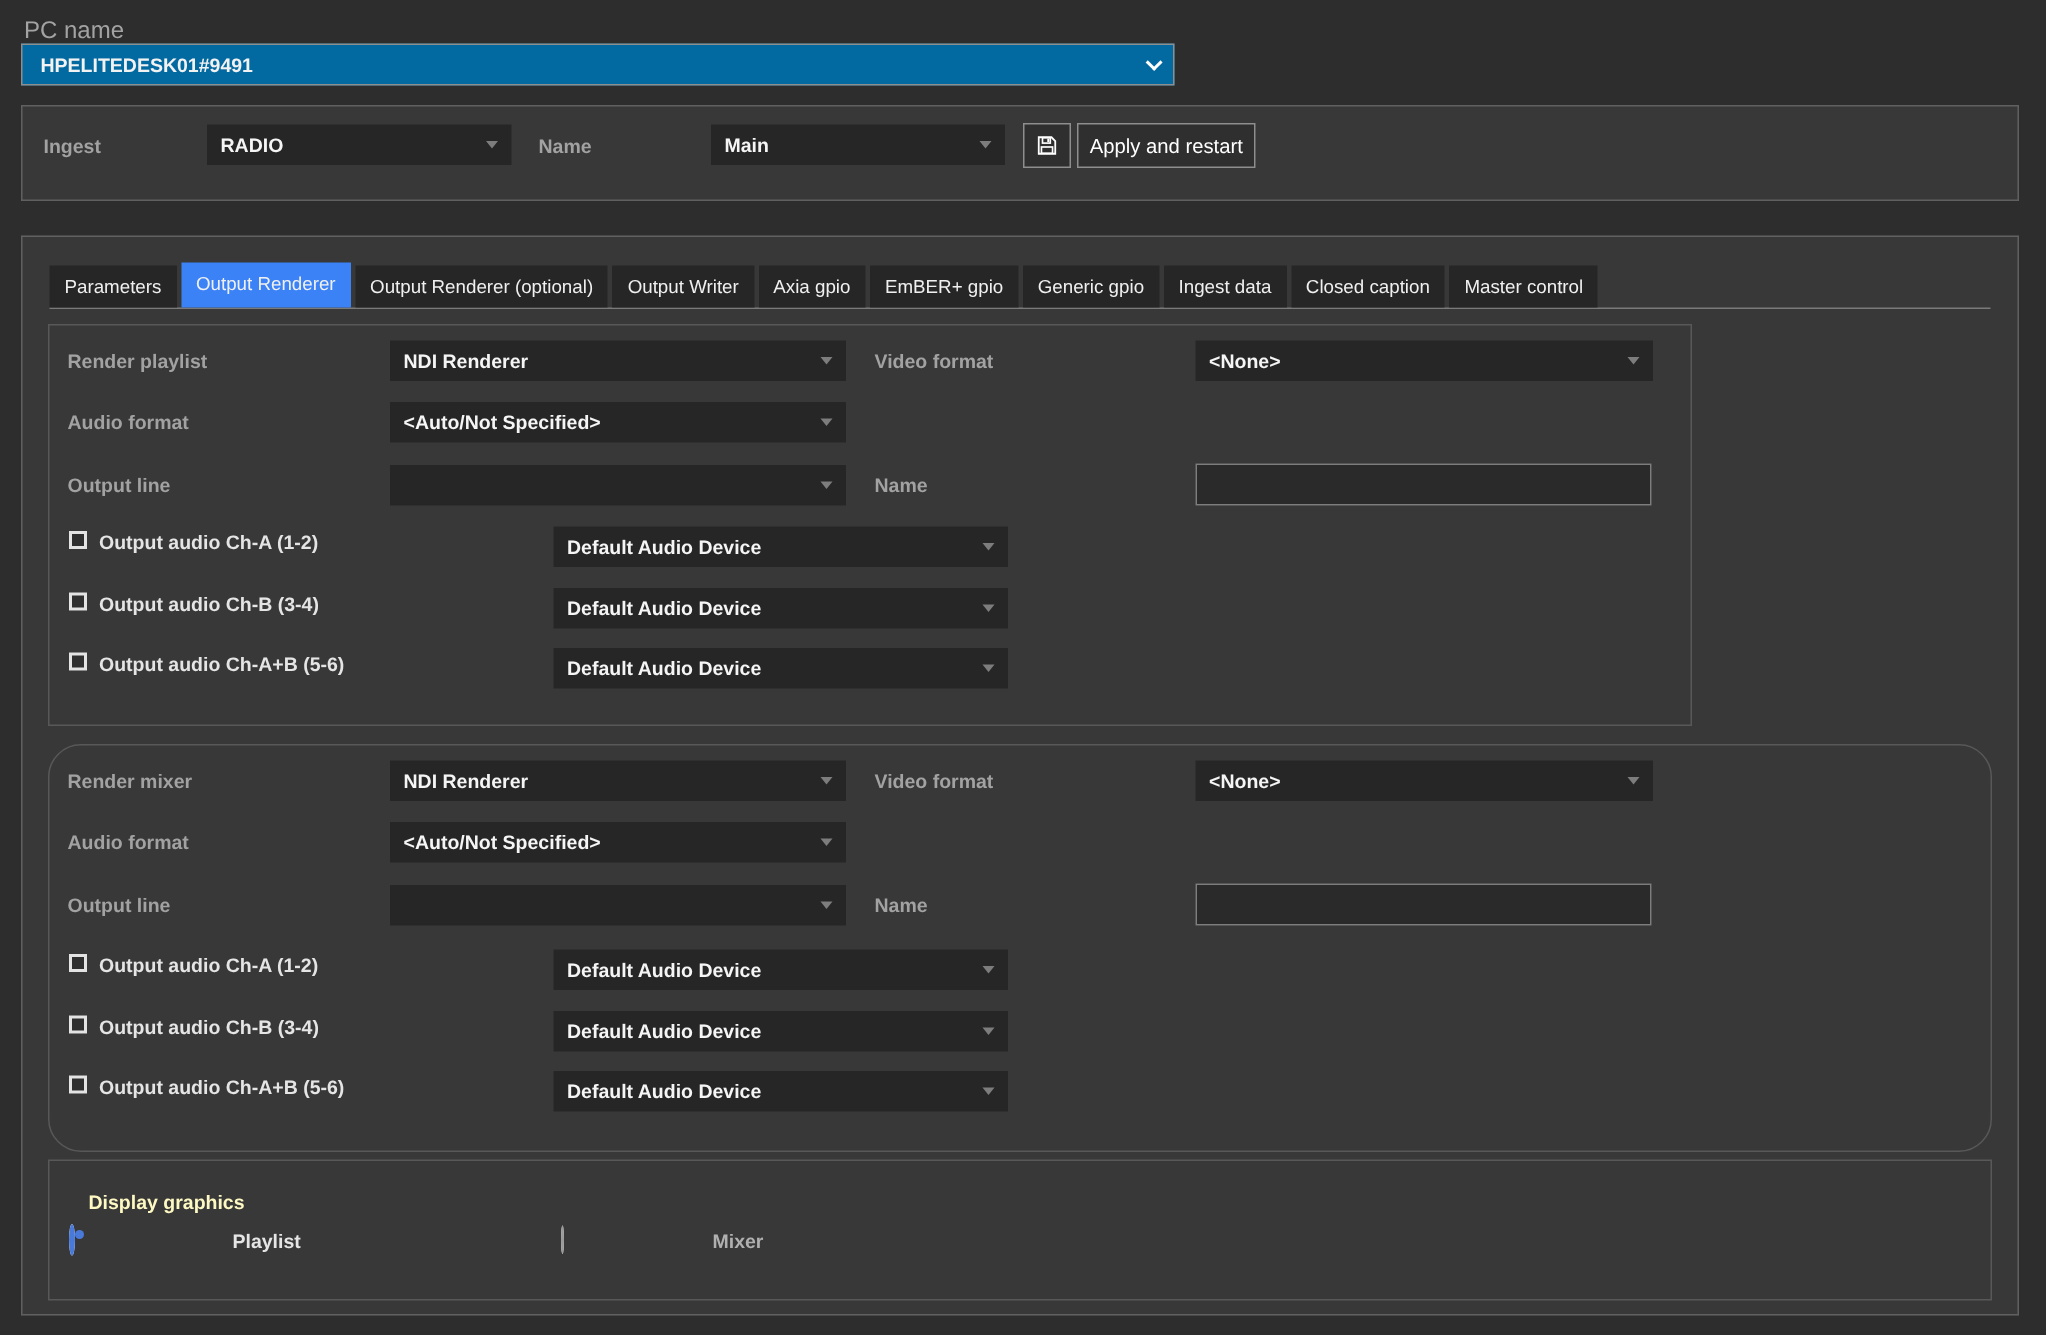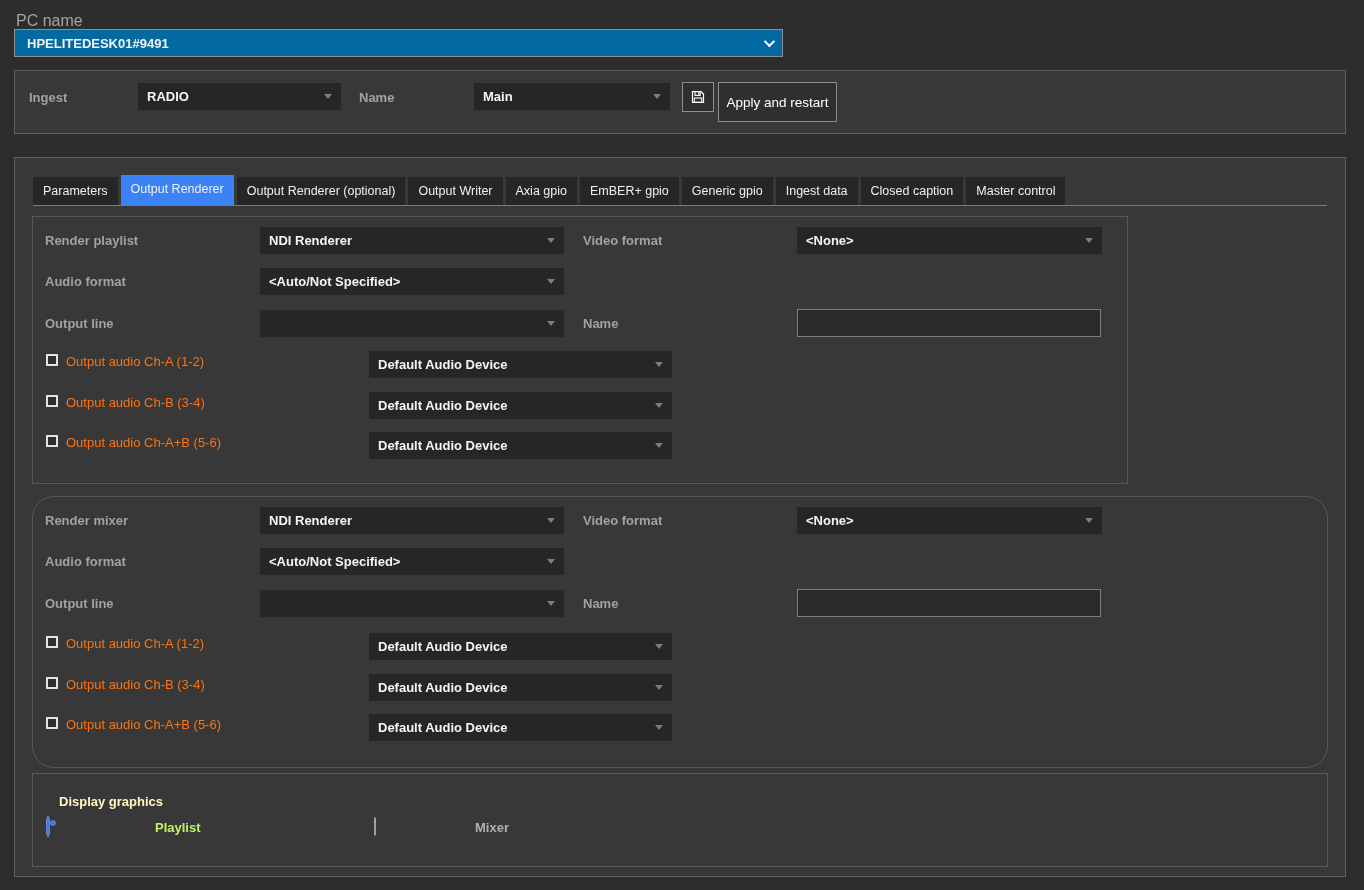--- a/index.html
+++ b/index.html
@@ -27,21 +27,21 @@
     transform: rotate(45deg) translateY(-2px);
   }
 
   
   .panel { background: #383838; border: 1px solid #606060; }
   .station-panel { left: 14px; top: 70px; width: 1332px; height: 64px; }
   .main-panel { left: 14px; top: 157px; width: 1332px; height: 720px; }
   .subpanel { background: #383838; border: 1px solid #585858; }
 
   .flabel { font-size: 13px; font-weight: 700; color: #a2a2a2; }
-  .blabel { font-size: 13px; font-weight: 400; color: #f97316; }
+  .blabel { font-size: 13px; font-weight: 700; color: #e5e5e5; }
 
   
   .dd {
     background: #262626; height: 27px;
     display: flex; align-items: center; justify-content: space-between;
     padding: 0 9px 0 9px; cursor: pointer;
   }
   .dd .dd-text { color: #f5f5f5; font-size: 13px; font-weight: 700; white-space: nowrap; overflow: hidden; }
   .dd-arrow {
     width: 0; height: 0; flex: none; margin-left: 6px;
@@ -112,21 +112,21 @@
   <button class="abs btn" style="left:667px; top:11px; width:32px; height:30px;">
     <span style="display:flex;">
       <svg width="16" height="16" viewBox="0 0 16 16">
         <path d="M2.5 2.5 H11 L13.5 5 V13.5 H2.5 Z" fill="none" stroke="#ffffff" stroke-width="1.2"></path>
         <rect x="5" y="2.8" width="5.2" height="3.6" fill="none" stroke="#ffffff" stroke-width="1.1"></rect>
         <rect x="8.2" y="3.4" width="1.3" height="2.3" fill="#ffffff"></rect>
         <rect x="4.3" y="9" width="7.4" height="4.2" fill="none" stroke="#ffffff" stroke-width="1.1"></rect>
       </svg>
     </span>
   </button>
-  <button class="abs btn" style="left:703px; top:11px; width:119px; height:40px;">Apply and restart</button>
+  <button class="abs btn" style="left:703px; top:11px; width:119px; height:30px;">Apply and restart</button>
 </div>
 
 <div class="abs panel main-panel">
 
   <div class="abs" style="left:18px; top:17px; right:18px;">
     <div class="tabs">
       <div class="tab">Parameters</div>
       <div class="tab selected">Output Renderer</div>
       <div class="tab">Output Renderer (optional)</div>
       <div class="tab">Output Writer</div>
@@ -236,18 +236,18 @@
     <div class="abs blabel" style="left:33px; top:220px;">Output audio Ch-A+B (5-6)</div>
     <div class="abs dd" style="left:336px; top:217px; width:303px;">
       <span class="dd-text">Default Audio Device</span>
       <span class="dd-arrow"></span>
     </div>
   </div>
 
   <div class="abs subpanel" style="left:17px; top:615px; width:1296px; height:94px;">
     <div class="abs flabel" style="left:26px; top:20px; color:#fef9c3;">Display graphics</div>
     <span class="abs radio on" style="left:13px; top:44px;"></span>
-    <div class="abs flabel" style="left:122px; top:46px; color:#bef264;">Playlist</div>
+    <div class="abs flabel" style="left:122px; top:46px; color:#e5e5e5;">Playlist</div>
     <span class="abs radio" style="left:337px; top:44px;"></span>
     <div class="abs flabel" style="left:442px; top:46px; color:#b0b0b0;">Mixer</div>
   </div>
 
 </div>
 
 </body></html>

